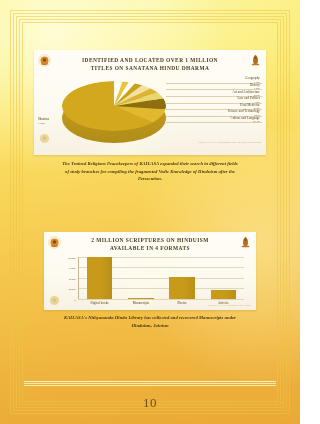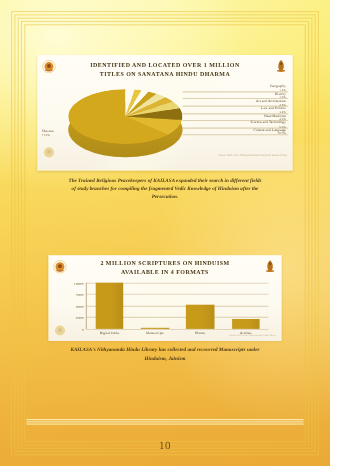--- a/index.html
+++ b/index.html
@@ -76,21 +76,21 @@
     background: rgba(255,248,200,0.9);
   }
   .bands i:nth-child(2) { background: rgba(255,250,215,0.75); }
   .bands i:nth-child(3) { background: rgba(255,248,200,0.85); }
 
   .page-number {
     position: absolute;
     left: 0; right: 0;
     bottom: 13px;
     text-align: center;
-    font-size: 10px;
+    font-size: 13px;
     color: #6e4d14;
     letter-spacing: 0.4px;
   }
 
   
   .card {
     position: absolute;
     background:
       linear-gradient(to bottom, #fffdf6 0%, #fdfaf0 55%, #f7f1e2 100%);
     box-shadow: 0 1px 2px rgba(120,85,20,0.18);

